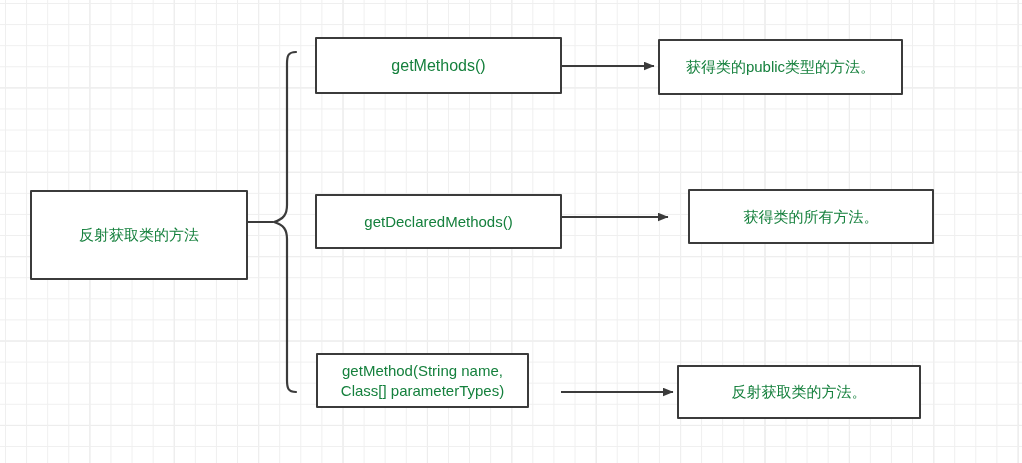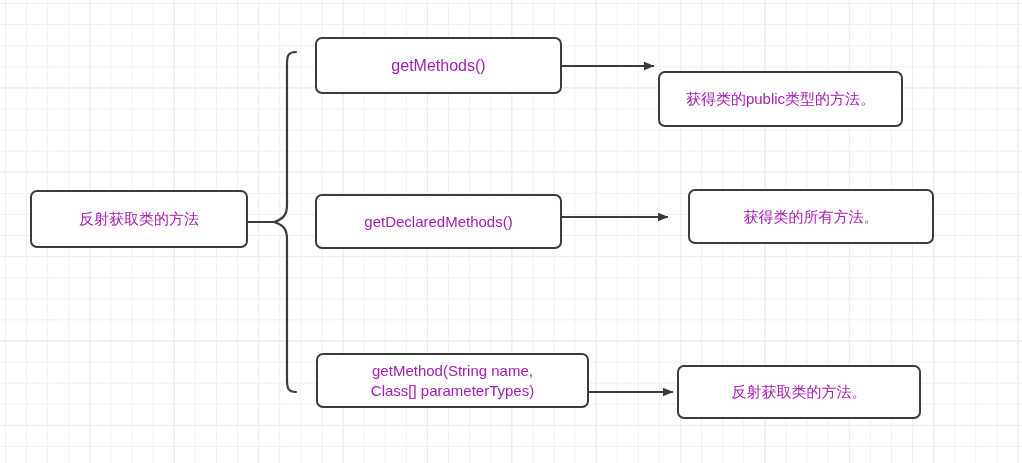--- a/index.html
+++ b/index.html
@@ -19,35 +19,35 @@
       linear-gradient(to bottom, #e4e4e4 1px, transparent 1px);
     background-size: 21.1px 21.1px, 21.1px 21.1px, 84.4px 84.4px, 84.4px 84.4px;
     background-position: 5px 3px, 5px 3px, 5px 3px, 5px 3px;
     overflow: hidden;
     font-family: "Liberation Sans", "DejaVu Sans", sans-serif;
   }
   .node {
     position: absolute;
     box-sizing: border-box;
     border: 2px solid #3b3b3b;
-    border-radius: 7px;
+    border-radius: 1px;
     background: #ffffff;
     display: flex;
     align-items: center;
     justify-content: center;
     text-align: center;
-    color: #a21caf;
+    color: #15803d;
     line-height: 1.32;
     white-space: pre-line;
   }
-  .node-root   { left: 30px;  top: 190px; width: 218px; height: 58px;  font-size: 15px; }
+  .node-root   { left: 30px;  top: 190px; width: 218px; height: 90px;  font-size: 15px; }
   .node-m1     { left: 315px; top: 37px;  width: 247px; height: 57px;  font-size: 16px; }
   .node-m2     { left: 315px; top: 194px; width: 247px; height: 55px;  font-size: 15px; }
-  .node-m3     { left: 316px; top: 353px; width: 273px; height: 55px;  font-size: 15px; }
-  .node-d1     { left: 658px; top: 39px;  width: 245px; height: 56px;  font-size: 15px; margin-top: 32px; }
+  .node-m3     { left: 316px; top: 353px; width: 213px; height: 55px;  font-size: 15px; }
+  .node-d1     { left: 658px; top: 39px;  width: 245px; height: 56px;  font-size: 15px; }
   .node-d2     { left: 688px; top: 189px; width: 246px; height: 55px;  font-size: 15px; }
   .node-d3     { left: 677px; top: 365px; width: 244px; height: 54px;  font-size: 15px; }
 
   .svg-layer {
     position: absolute;
     left: 0; top: 0;
     width: 1022px;
     height: 463px;
     pointer-events: none;
   }

